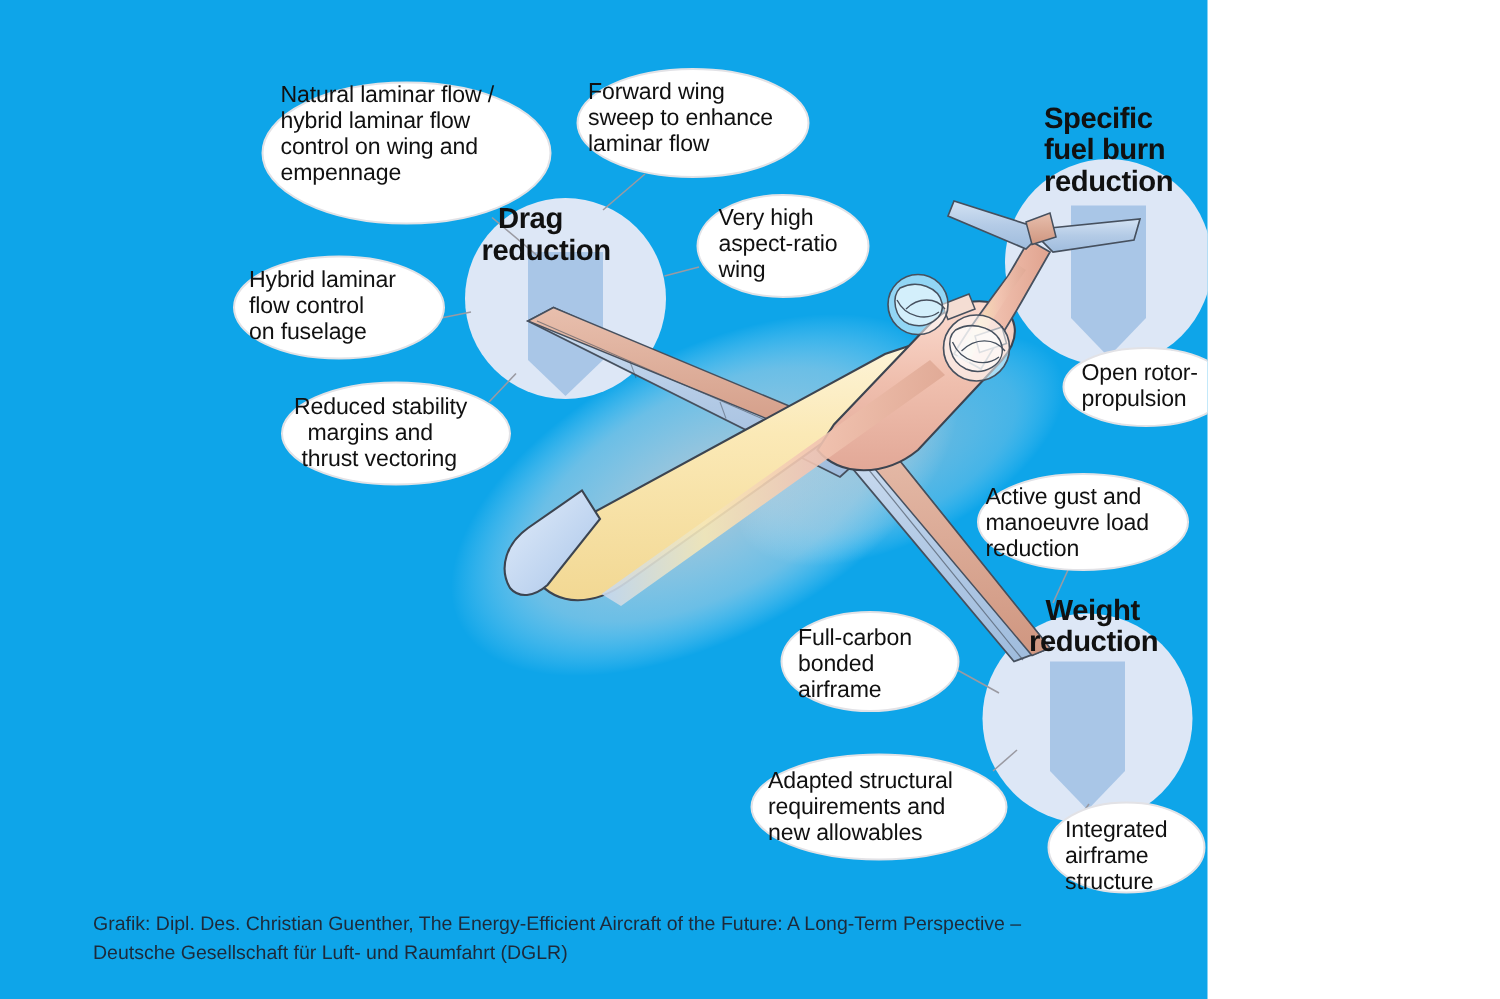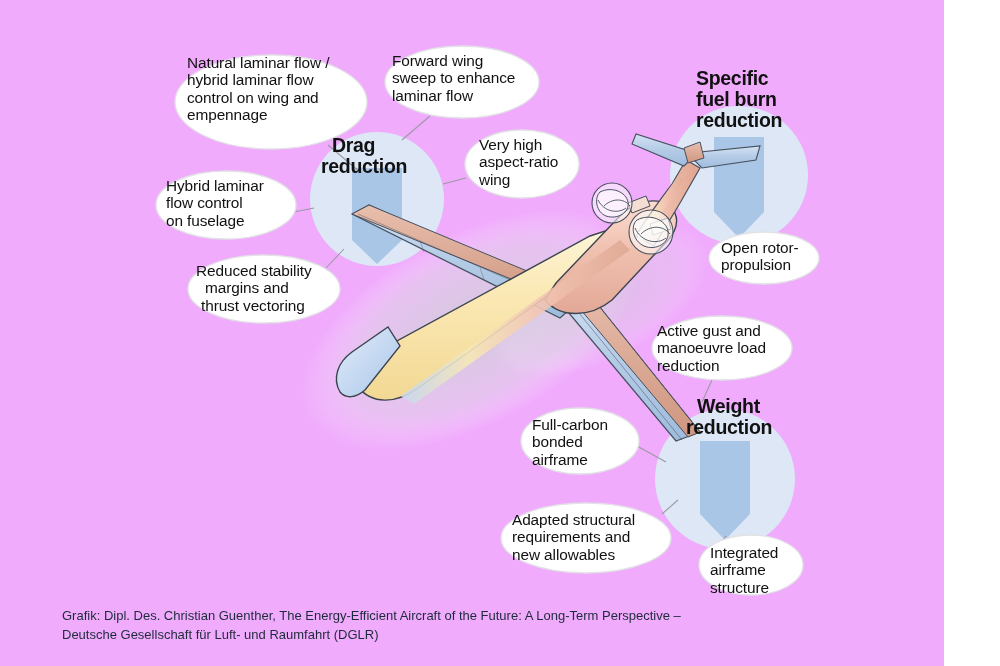--- a/index.html
+++ b/index.html
@@ -5,23 +5,23 @@
   html, body {
     margin: 0;
     padding: 0;
     background: #ffffff;
   }
   body {
     font-family: "Liberation Sans", sans-serif;
   }
   #stage {
     position: relative;
-    width: 944px;
+    width: 805px;
     height: 666px;
-    background: #f0abfc;
+    background: #0ea5e9;
     overflow: hidden;
   }
   #figure-svg {
     position: absolute;
     left: 0;
     top: 0;
     width: 1000px;
     height: 666px;
   }
   .hub-title {

